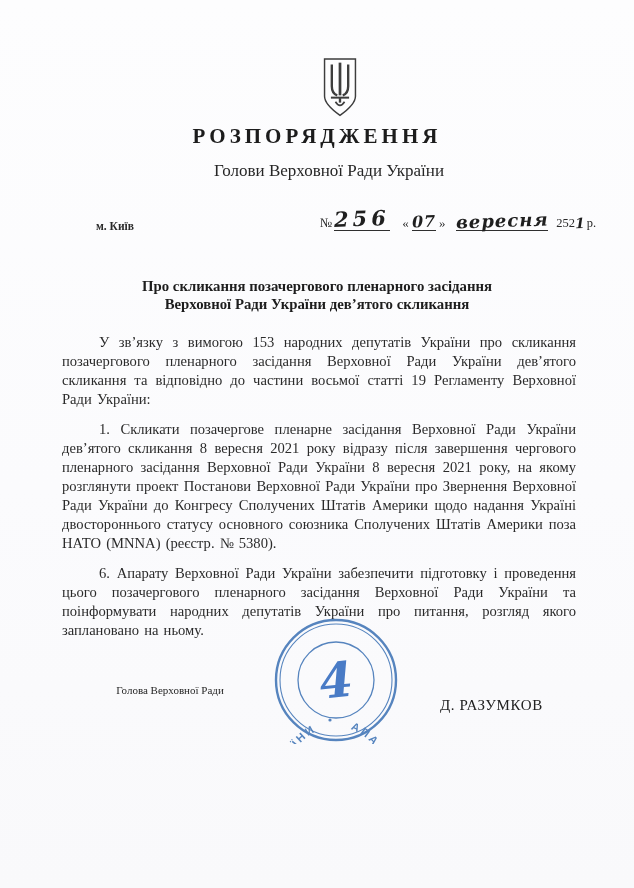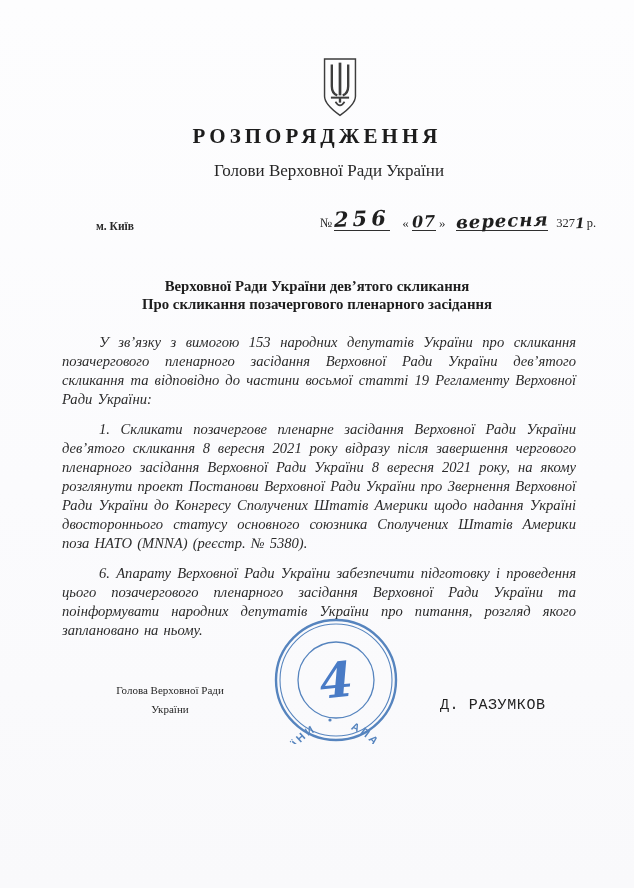--- a/index.html
+++ b/index.html
@@ -82,33 +82,32 @@
     line-height:18px;
   }
 
   
   .body-text {
     position:absolute; top:333px; left:62px; width:514px;
     font-size:14.6px; line-height:19px;
     color:#2b2b2b;
     text-align:justify;
     word-spacing:1.5px;
-    font-style:italic;
   }
   .body-text p { margin:0 0 11px 0; text-indent:37px; }
 
   
   .sig-left {
     position:absolute; left:84px; top:681px; width:172px;
     text-align:center;
     font-size:11px; line-height:19px; color:#262626;
   }
   .sig-name {
     position:absolute; left:440px; top:697px;
-    font-size:15px; letter-spacing:0.6px; color:#222;font-family:Liberation Mono, monospace;
+    font-size:15px; letter-spacing:0.6px; color:#222;
   }
 
   
   .stamp {
     position:absolute; left:272px; top:616px;
     width:128px; height:128px;
     opacity:0.93;
   }
 </style>
 </head>
@@ -133,29 +132,29 @@
 
   <div class="meta-row">
     <span class="place">м. Київ</span>
     <div class="numdate">
       <span>№</span>
       <span class="blank-field f-number"><span class="hw hw-number">256</span></span>
       <span class="q">«</span>
       <span class="blank-field f-day"><span class="hw hw-day">07</span></span>
       <span class="q2">»</span>
       <span class="blank-field f-month"><span class="hw hw-month">вересня</span></span>
-      <span class="year-printed">327</span>
+      <span class="year-printed">252</span>
       <span class="hw hw-year">1</span>
       <span class="year-suffix">р.</span>
     </div>
   </div>
 
   <div class="doc-title">
+    <div>Про скликання позачергового пленарного засідання</div>
     <div>Верховної Ради України дев’ятого скликання</div>
-    <div>Про скликання позачергового пленарного засідання</div>
   </div>
 
   <div class="body-text">
     <p>У зв’язку з вимогою 153 народних депутатів України про скликання позачергового пленарного засідання Верховної Ради України дев’ятого скликання та відповідно до частини восьмої статті 19 Регламенту Верховної Ради України:</p>
     <p>1. Скликати позачергове пленарне засідання Верховної Ради України дев’ятого скликання 8 вересня 2021 року відразу після завершення чергового пленарного засідання Верховної Ради України 8 вересня 2021 року, на якому розглянути проект Постанови Верховної Ради України про Звернення Верховної Ради України до Конгресу Сполучених Штатів Америки щодо надання Україні двостороннього статусу основного союзника Сполучених Штатів Америки поза НАТО (MNNA) (реєстр. № 5380).</p>
     <p>6. Апарату Верховної Ради України забезпечити підготовку і проведення цього позачергового пленарного засідання Верховної Ради України та поінформувати народних депутатів України про питання, розгляд якого заплановано на ньому.</p>
   </div>
 
   <div class="stamp">
     <svg width="128" height="128" viewBox="0 0 128 128" xmlns="http://www.w3.org/2000/svg">
@@ -168,17 +167,16 @@
       <text font-family="Liberation Sans, sans-serif" font-size="11" font-weight="bold" letter-spacing="2.2" fill="#4a7cba">
         <textPath href="#ringpath" startOffset="5%">АПАРАТ ВЕРХОВНОЇ РАДИ УКРАЇНИ</textPath>
       </text>
       <circle cx="58" cy="104" r="1.6" fill="#4a7cba"></circle>
       <text x="64" y="81" text-anchor="middle" font-family="DejaVu Serif, serif" font-style="italic" font-weight="bold" font-size="48" fill="#3c72c2" transform="rotate(-6 64 64)">4</text>
     </svg>
   </div>
 
   <div class="sig-left">
     <div>Голова Верховної Ради</div>
-    <div>України</div>
   </div>
   <div class="sig-name">Д. РАЗУМКОВ</div>
 
 </div>
 
 </body></html>

